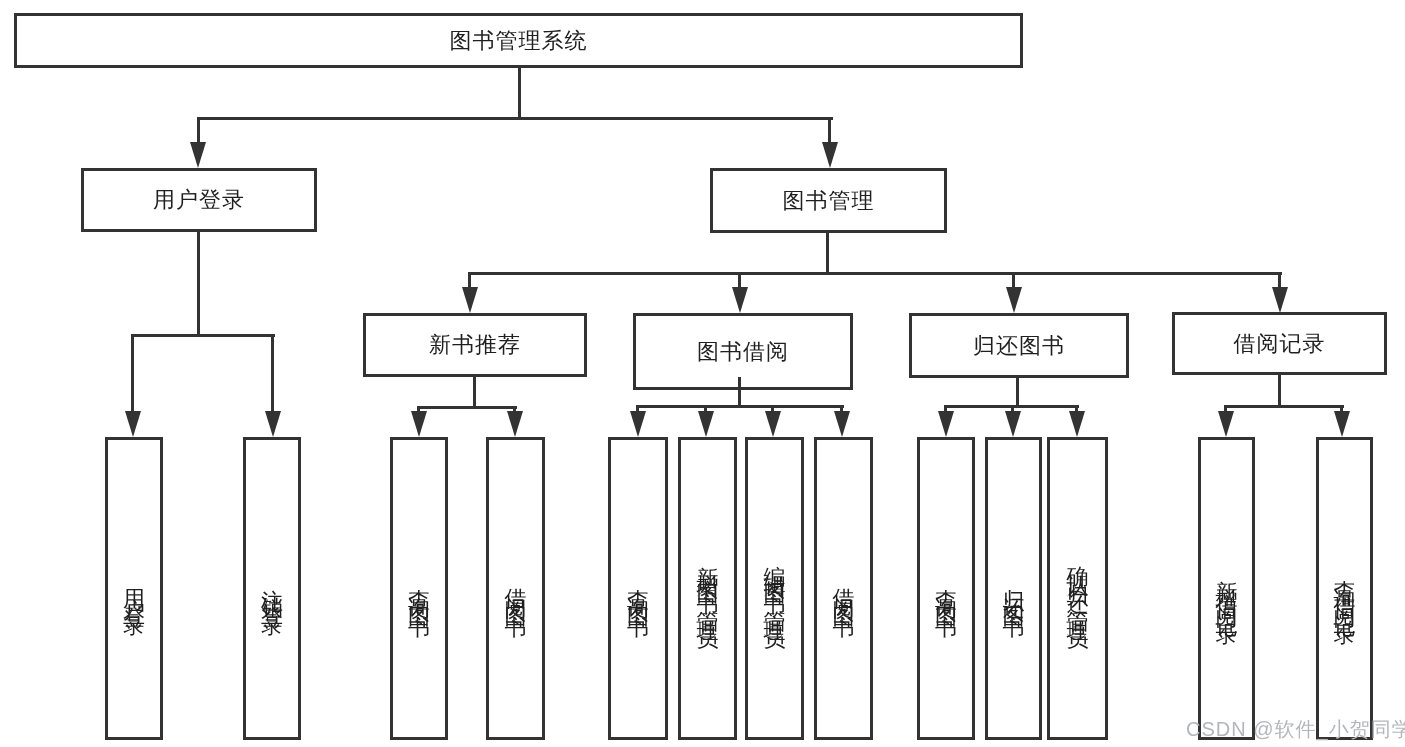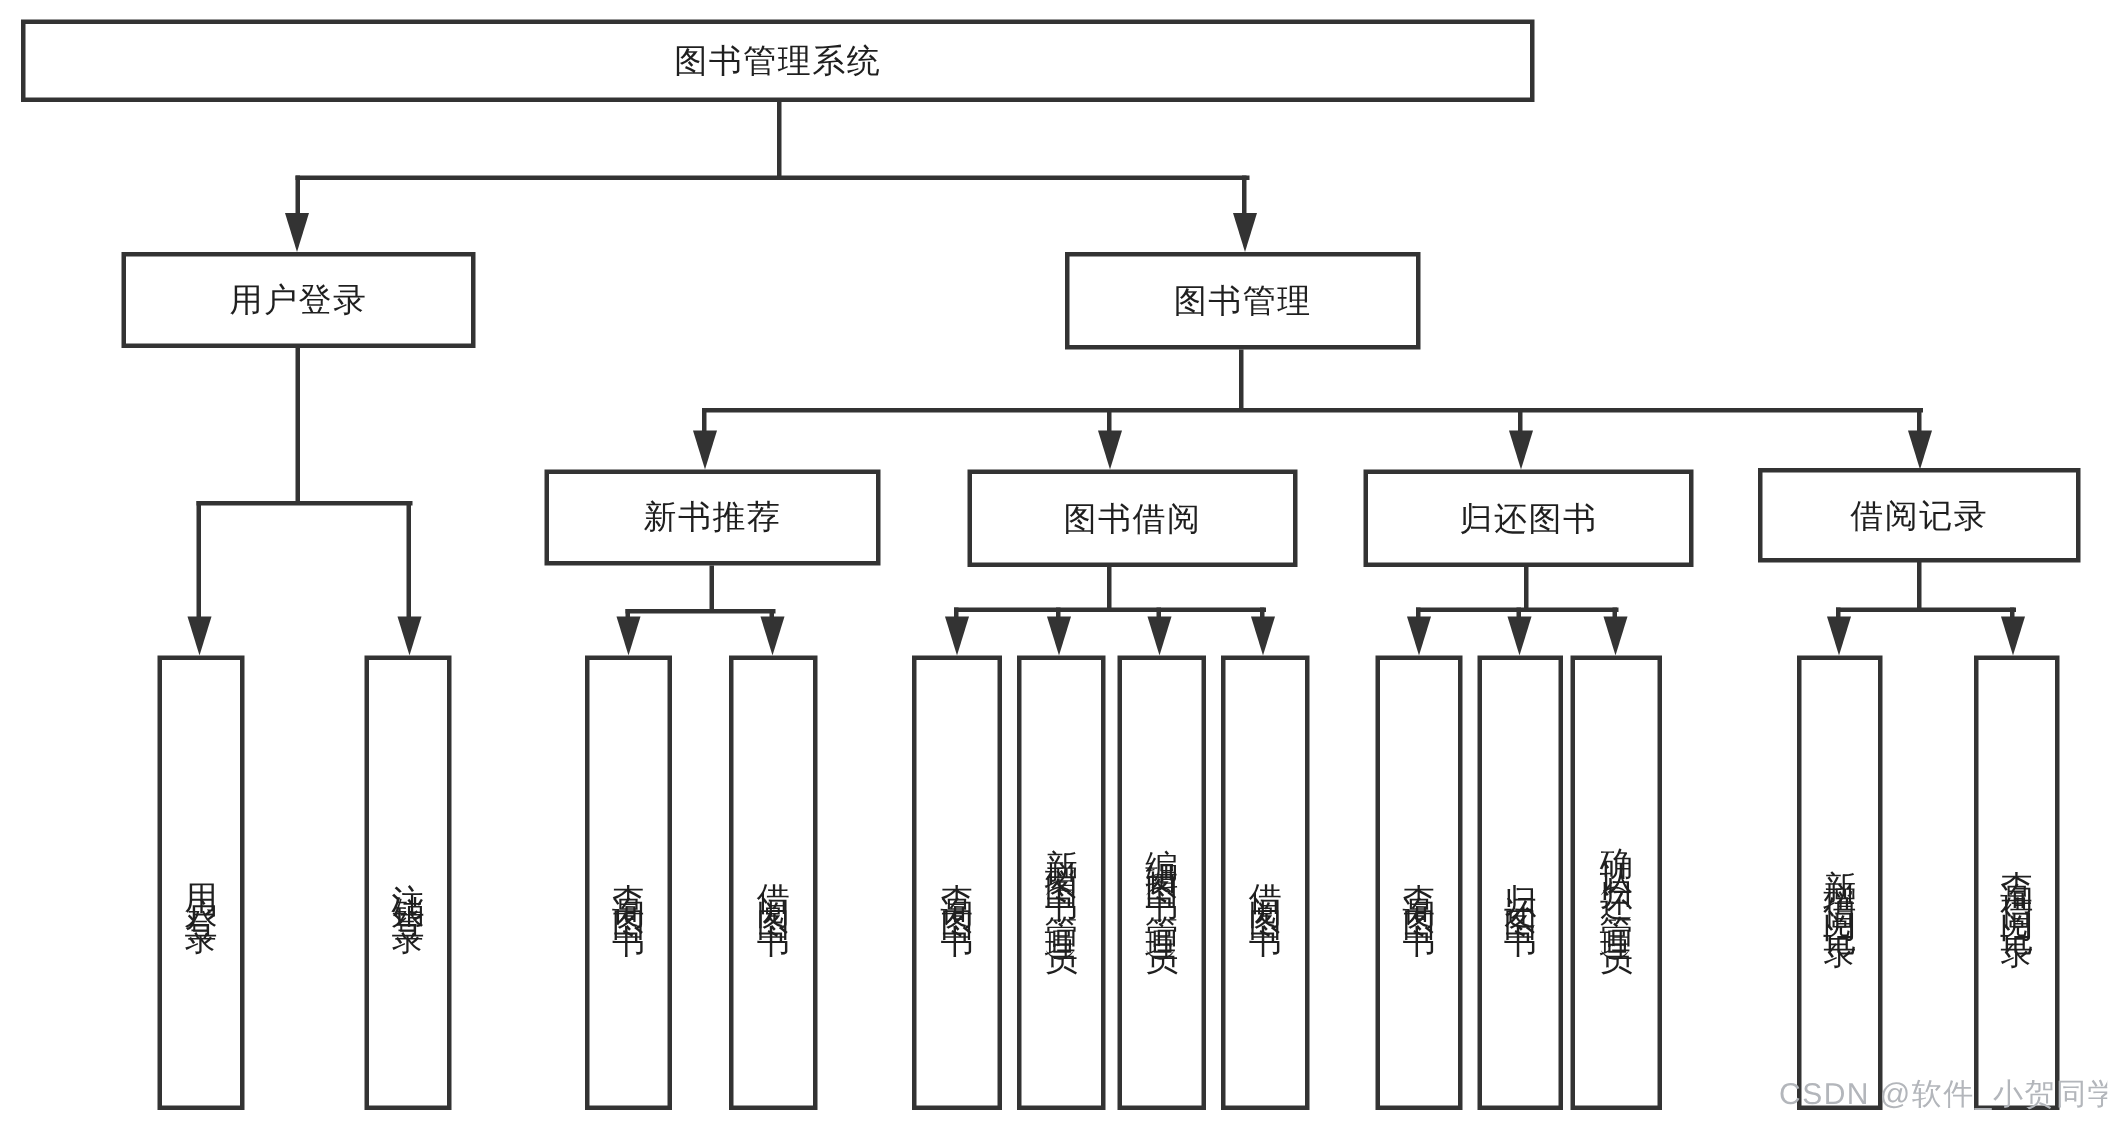--- a/index.html
+++ b/index.html
@@ -35,21 +35,21 @@
 <div id="canvas">
 
   <div class="node" style="left:14px;top:13px;width:1009px;height:55px;">图书管理系统</div>
 
   <div class="node" style="left:81px;top:168px;width:236px;height:64px;">用户登录</div>
 
   <div class="node" style="left:710px;top:168px;width:237px;height:65px;">图书管理</div>
 
   <div class="node" style="left:363px;top:313px;width:224px;height:64px;">新书推荐</div>
 
-  <div class="node" style="left:633px;top:313px;width:220px;height:65px;margin-left:12px;">图书借阅</div>
+  <div class="node" style="left:633px;top:313px;width:220px;height:77px;">图书借阅</div>
 
   <div class="node" style="left:909px;top:313px;width:220px;height:65px;">归还图书</div>
 
   <div class="node" style="left:1172px;top:312px;width:215px;height:63px;">借阅记录</div>
 
   <div class="vnode" style="left:105px;width:58px;">用户登录</div>
   <div class="vnode" style="left:243px;width:58px;">注销登录</div>
 
   <div class="vnode" style="left:390px;width:58px;">查询图书</div>
   <div class="vnode" style="left:486px;width:59px;">借阅图书</div>

